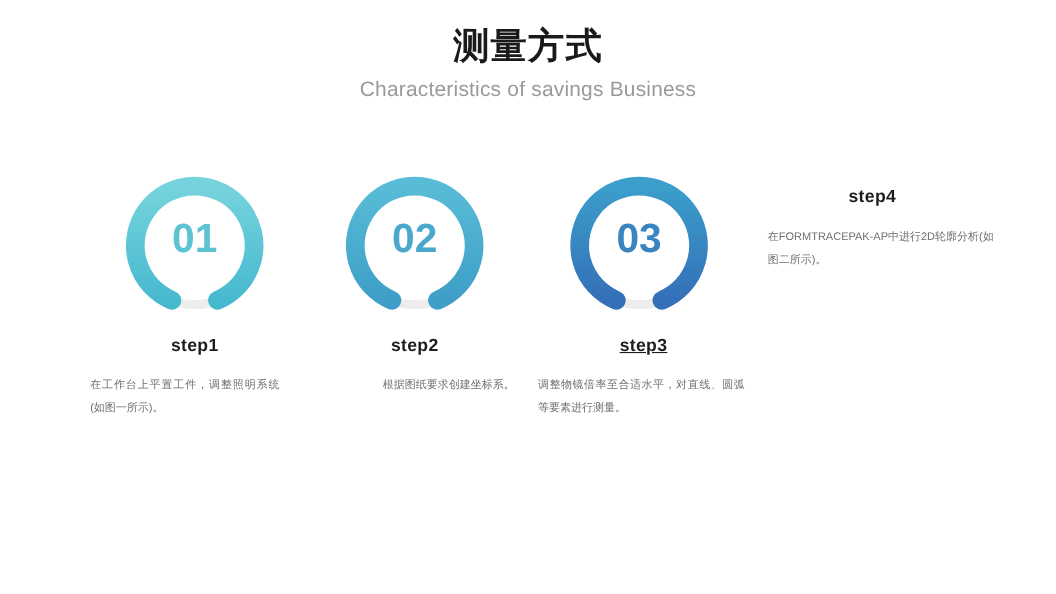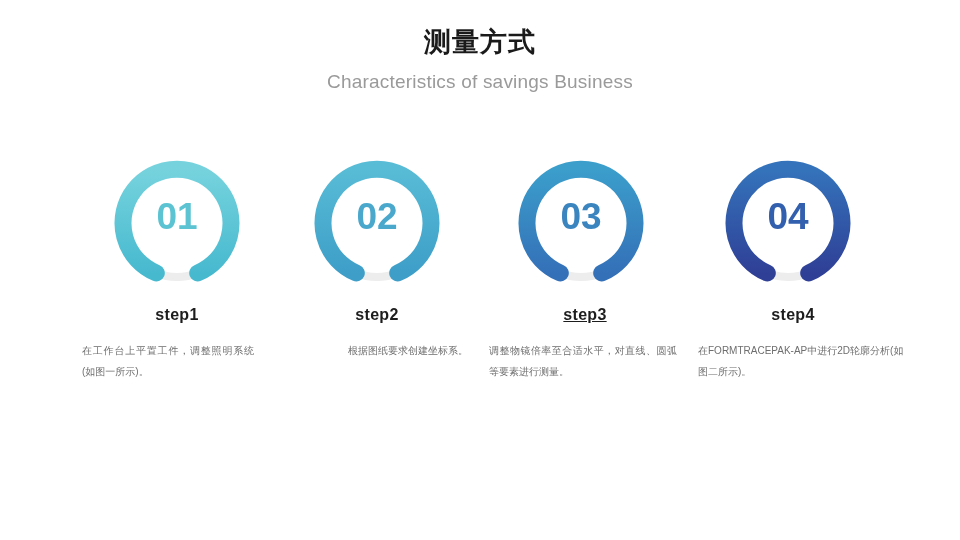--- a/index.html
+++ b/index.html
@@ -19,21 +19,21 @@
 
   
   .header {
     position: absolute;
     left: 0;
     top: 20px;
     width: 960px;
     text-align: center;
   }
   .page-title {
-    font-size: 27px;
+    font-size: 33px;
     font-weight: bold;
     color: #1a1a1a;
     letter-spacing: 1px;
     line-height: 44px;
     margin: 0;
   }
   .page-subtitle {
     font-size: 19px;
     font-weight: normal;
     color: #9a9a9a;
@@ -169,30 +169,17 @@
         <circle cx="80" cy="71" r="54" fill="none" stroke="#ededed" stroke-width="8"></circle>
         <path d="M 59.3 121 A 54 54 0 1 1 100.7 121" fill="none" stroke="url(#grad3)" stroke-width="17" stroke-linecap="round"></path>
       </svg>
       <div class="ring-number" style="color:#3a85c0">03</div>
     </div>
     <div class="step-label">step3</div>
     <div class="step-desc">调整物镜倍率至合适水平，对直线、圆弧等要素进行测量。</div>
   </div>
 
   <div class="step step-4">
-    <div class="ring-wrap">
-      <svg class="ring-svg" width="160" height="135" viewBox="0 0 160 135">
-        <defs>
-          <linearGradient id="grad4" x1="0" y1="0" x2="0" y2="1">
-            <stop offset="0%" stop-color="#3473bb"></stop>
-            <stop offset="100%" stop-color="#2f3f96"></stop>
-          </linearGradient>
-        </defs>
-        <circle cx="80" cy="71" r="54" fill="none" stroke="#ededed" stroke-width="8"></circle>
-        <path d="M 59.3 121 A 54 54 0 1 1 100.7 121" fill="none" stroke="url(#grad4)" stroke-width="17" stroke-linecap="round"></path>
-      </svg>
-      <div class="ring-number" style="color:#3360ae">04</div>
-    </div>
     <div class="step-label">step4</div>
     <div class="step-desc">在FORMTRACEPAK-AP中进行2D轮廓分析(如图二所示)。</div>
   </div>
 
 </div>
 
 </body></html>

